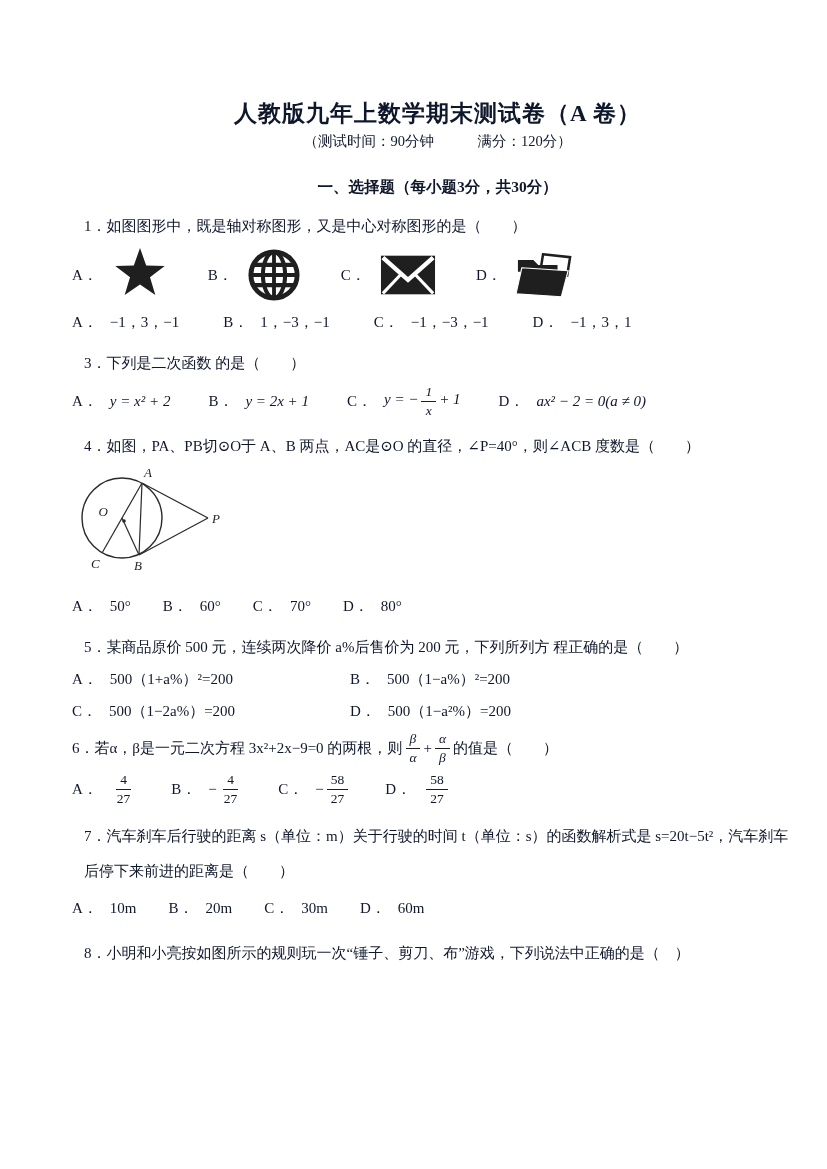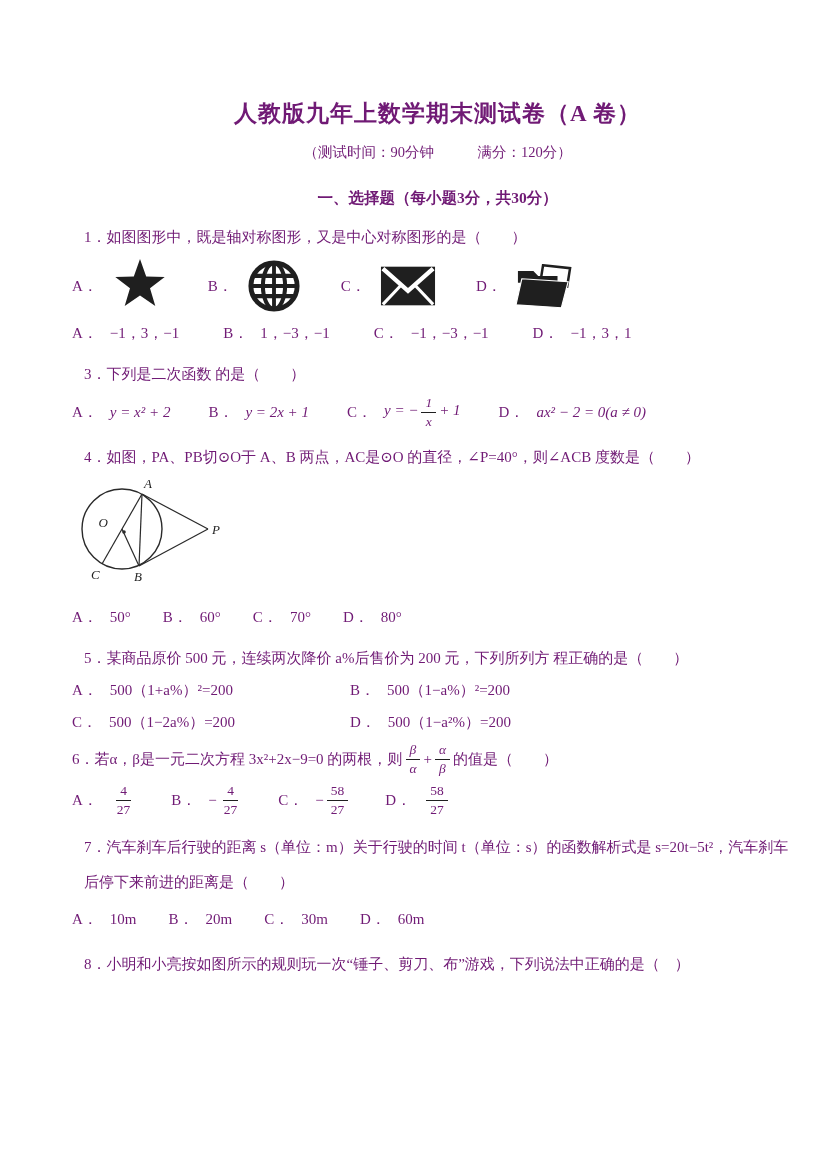--- a/index.html
+++ b/index.html
@@ -3,29 +3,29 @@
 <meta charset="utf-8">
 <style>
   html,body{margin:0;padding:0;background:#e8e8e8;}
   .page{
     position:relative;
     width:827px;height:1169px;
     background:#ffffff;
     box-sizing:border-box;
     padding:98px 24px 0 72px;
     font-family:"Liberation Serif","DejaVu Serif",serif;
-    color:#701a75;
+    color:#0f172a;
     font-size:15px;
     overflow:hidden;
   }
   .title{
     margin:0;text-align:center;
     font-size:23px;font-weight:700;letter-spacing:1px;
   }
-  .subtitle{margin-top:14px;text-align:center;font-size:14.5px;}
+  .subtitle{margin-top:3px;text-align:center;font-size:14.5px;}
   .section{margin-top:26px;font-size:15.5px;font-weight:700;text-align:center;}
   p.qtext{margin:13px 12px 0;line-height:30px;}
   p.qtext.tall{line-height:35px;}
   .iconrow{margin:6px 0 0;display:flex;align-items:center;}
   .iconrow .optlabel{margin-right:14px;}
   .iconrow .icon{margin-right:40px;}
   .optrow{margin:6px 0 0;display:flex;align-items:center;line-height:26px;}
   .optlabel{white-space:nowrap;margin-right:12px;}
   .opt{display:inline-flex;align-items:center;}
   .gap44 .opt{margin-right:44px;}

